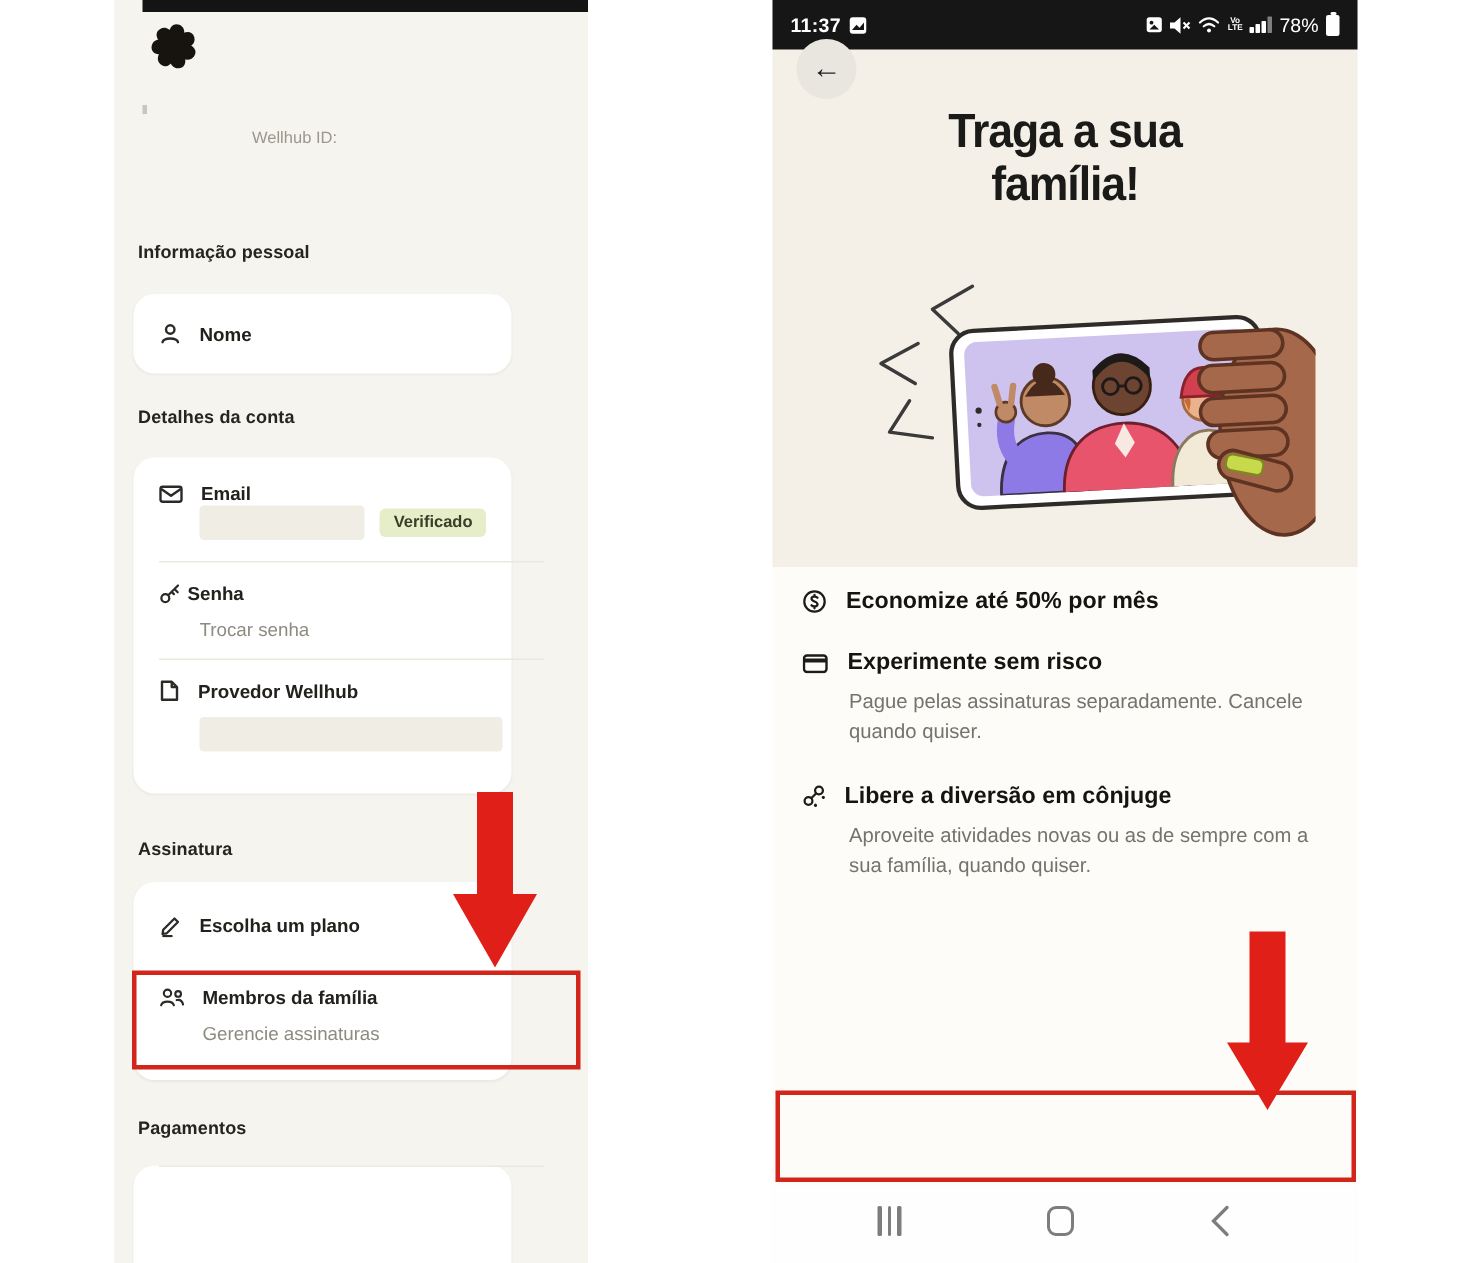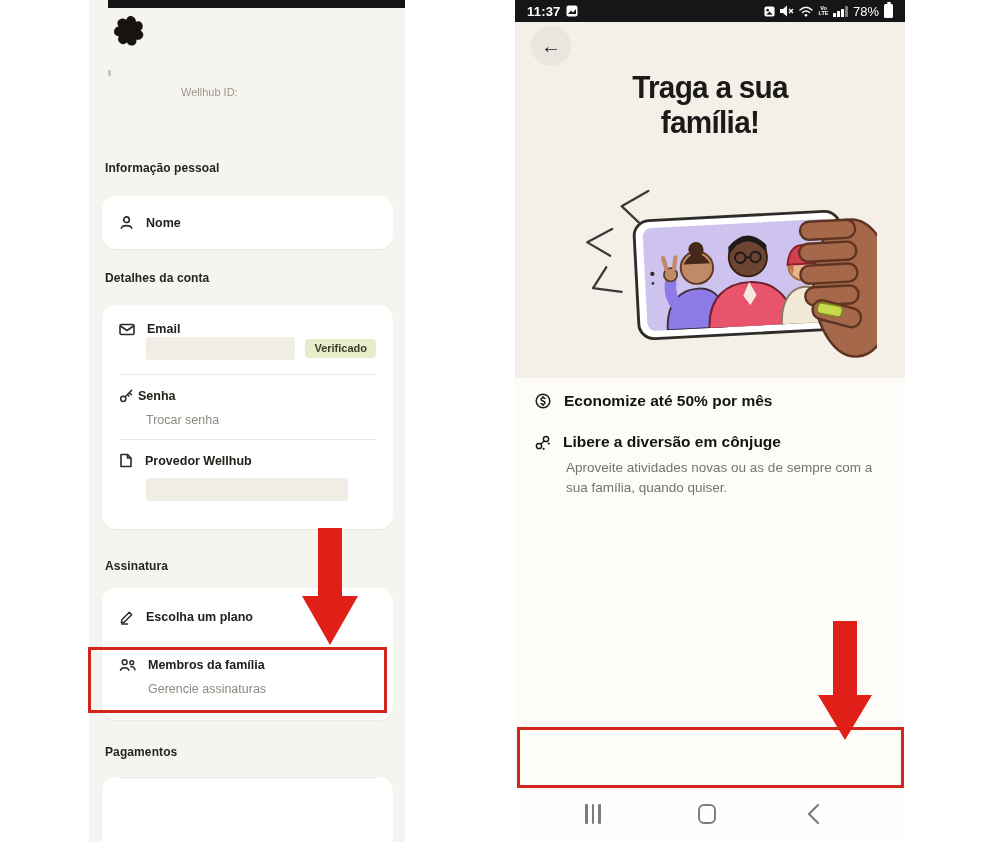--- a/index.html
+++ b/index.html
@@ -1,44 +1,44 @@
 <!DOCTYPE html>
 <html><head>
 <meta charset="utf-8">
 <style>
   html,body{margin:0;padding:0;background:#ffffff;font-family:"Liberation Sans",sans-serif;}
   .canvas{position:relative;width:984px;height:842px;background:#ffffff;overflow:hidden;}
   .phone{position:absolute;top:0;height:842px;}
-  .phone.left{left:89px;width:316px;background:#f6f4ee;}
+  .phone.left{left:76px;width:316px;background:#f6f4ee;}
   .phone.right{left:515px;width:390px;background:#fdfcf9;}
 
   
   .l-topstrip{position:absolute;top:0;left:19px;right:0;height:8px;background:#141414;}
   .l-logo{position:absolute;top:13px;left:22px;width:36px;height:36px;}
   .l-tinymark{position:absolute;top:70px;left:19px;width:3px;height:6px;background:#c9c6bd;}
   .l-wellhubid{position:absolute;top:86px;left:92px;font-size:11px;color:#9b978c;}
   .sec-title{position:absolute;left:16px;font-size:12px;font-weight:bold;color:#26241f;letter-spacing:.1px;}
-  .card{position:absolute;left:13px;width:291px;background:#ffffff;border-radius:14px;box-shadow:0 1px 2px rgba(0,0,0,.05);box-sizing:border-box;}
+  .card{position:absolute;left:13px;width:252px;background:#ffffff;border-radius:14px;box-shadow:0 1px 2px rgba(0,0,0,.05);box-sizing:border-box;}
   .row{display:flex;align-items:center;gap:12px;padding-left:17px;}
   .row-label{font-size:12.5px;font-weight:bold;color:#23211c;}
   .sub-text{font-size:12.5px;color:#8d8a80;}
   .divider{height:1px;background:#ece8df;margin:0 0 0 17px;width:257px;}
   .redacted{background:#f0ede5;border-radius:3px;height:23px;}
   .badge{background:#e6eec9;color:#3a3d28;font-size:11px;font-weight:bold;border-radius:4px;padding:4px 9px;line-height:1;}
   .ic{flex:0 0 auto;display:inline-flex;}
 
   
   .red-box{position:absolute;border:3px solid #d2251b;box-sizing:border-box;background:transparent;z-index:40;}
   .red-box.l{left:88px;top:647px;width:299px;height:66px;}
   .red-box.r{left:517px;top:727px;width:387px;height:61px;}
   .arrows{position:absolute;left:0;top:0;width:984px;height:842px;z-index:50;pointer-events:none;}
 
   
   .beige-top{position:absolute;top:0;left:0;width:390px;height:378px;background:#f4f0e7;}
-  .statusbar{position:absolute;top:0;left:0;width:390px;height:22px;background:#161616;color:#fff;display:flex;align-items:center;justify-content:space-between;box-sizing:border-box;padding:0 12px;font-size:13px;z-index:5;}
+  .statusbar{position:absolute;top:0;left:0;width:390px;height:33px;background:#161616;color:#fff;display:flex;align-items:center;justify-content:space-between;box-sizing:border-box;padding:0 12px;font-size:13px;z-index:5;}
   .sb-left,.sb-right{display:flex;align-items:center;gap:5px;}
   .sb-time{font-weight:bold;letter-spacing:.2px;}
   .volte{font-size:5.5px;line-height:5px;font-weight:bold;text-align:center;}
   .sigbars{display:flex;align-items:flex-end;gap:1.5px;height:11px;}
   .sigbars i{display:block;width:2.5px;background:#fff;border-radius:.5px;}
   .batt{position:relative;width:9px;height:14px;background:#fff;border-radius:1.5px;}
   .batt:before{content:"";position:absolute;top:-2px;left:2.5px;width:4px;height:2px;background:#fff;border-radius:1px;}
   .back-btn{position:absolute;top:26px;left:16px;width:40px;height:40px;border-radius:50%;background:#e9e6df;display:flex;align-items:center;justify-content:center;z-index:6;}
   .r-title{position:absolute;top:70px;left:0;width:390px;text-align:center;font-size:32px;line-height:1.1;font-weight:bold;color:#1a1a19;letter-spacing:-.8px;transform:scaleX(.93);}
   .r-title span{display:block;}
@@ -291,20 +291,32 @@
                 <circle cx="8" cy="8" r="6.8"></circle>
                 <path d="M10 5.5 C9 4.3 6 4.5 6 6.2 C6 8.3 10 7.7 10 9.8 C10 11.5 7 11.7 6 10.5 M8 3.5 v1 M8 11.5 v1" stroke-linecap="round"></path>
               </svg>
           </span>
           <span class="feat-title">Economize até 50% por mês</span>
         </div>
       </div>
       <div class="feat">
         <div class="feat-head">
           <span class="ic">
+            <svg width="17" height="13" viewBox="0 0 17 13" fill="none" stroke="#1c1c1a" stroke-width="1.6">
+                <rect x="1" y="1" width="15" height="11" rx="2"></rect>
+                <path d="M1 4.3 h15" stroke-width="2.6"></path>
+              </svg>
+          </span>
+          <span class="feat-title">Experimente sem risco</span>
+        </div>
+        <div class="feat-desc">Pague pelas assinaturas separadamente. Cancele quando quiser.</div>
+      </div>
+      <div class="feat">
+        <div class="feat-head">
+          <span class="ic">
             <svg width="15" height="15" viewBox="0 0 15 15" fill="none" stroke="#1c1c1a" stroke-width="1.5" stroke-linecap="round">
                 <circle cx="4" cy="11" r="2.6"></circle>
                 <circle cx="11" cy="4" r="2.6"></circle>
                 <path d="M6 9 L9 6"></path>
                 <path d="M13.8 8.5 l.1.1 M8.6 13.8 l.1.1" stroke-width="2"></path>
               </svg>
           </span>
           <span class="feat-title">Libere a diversão em cônjuge</span>
         </div>
         <div class="feat-desc">Aproveite atividades novas ou as de sempre com a sua família, quando quiser.</div>

